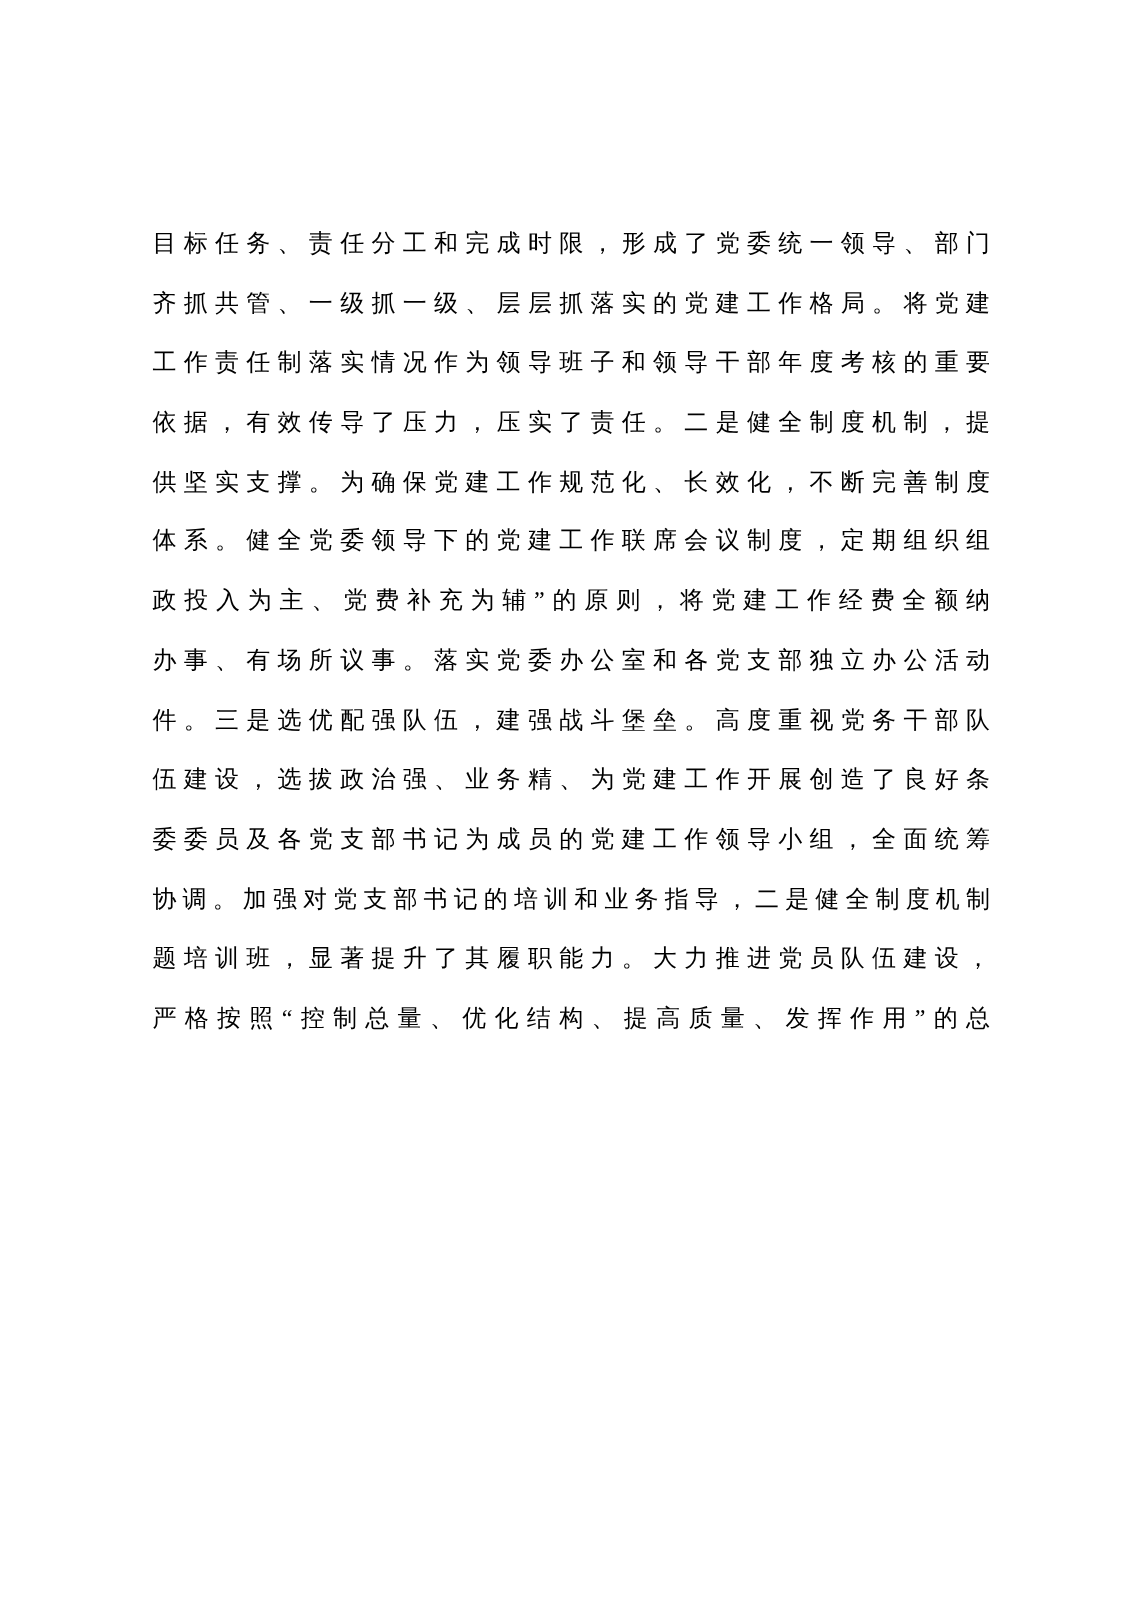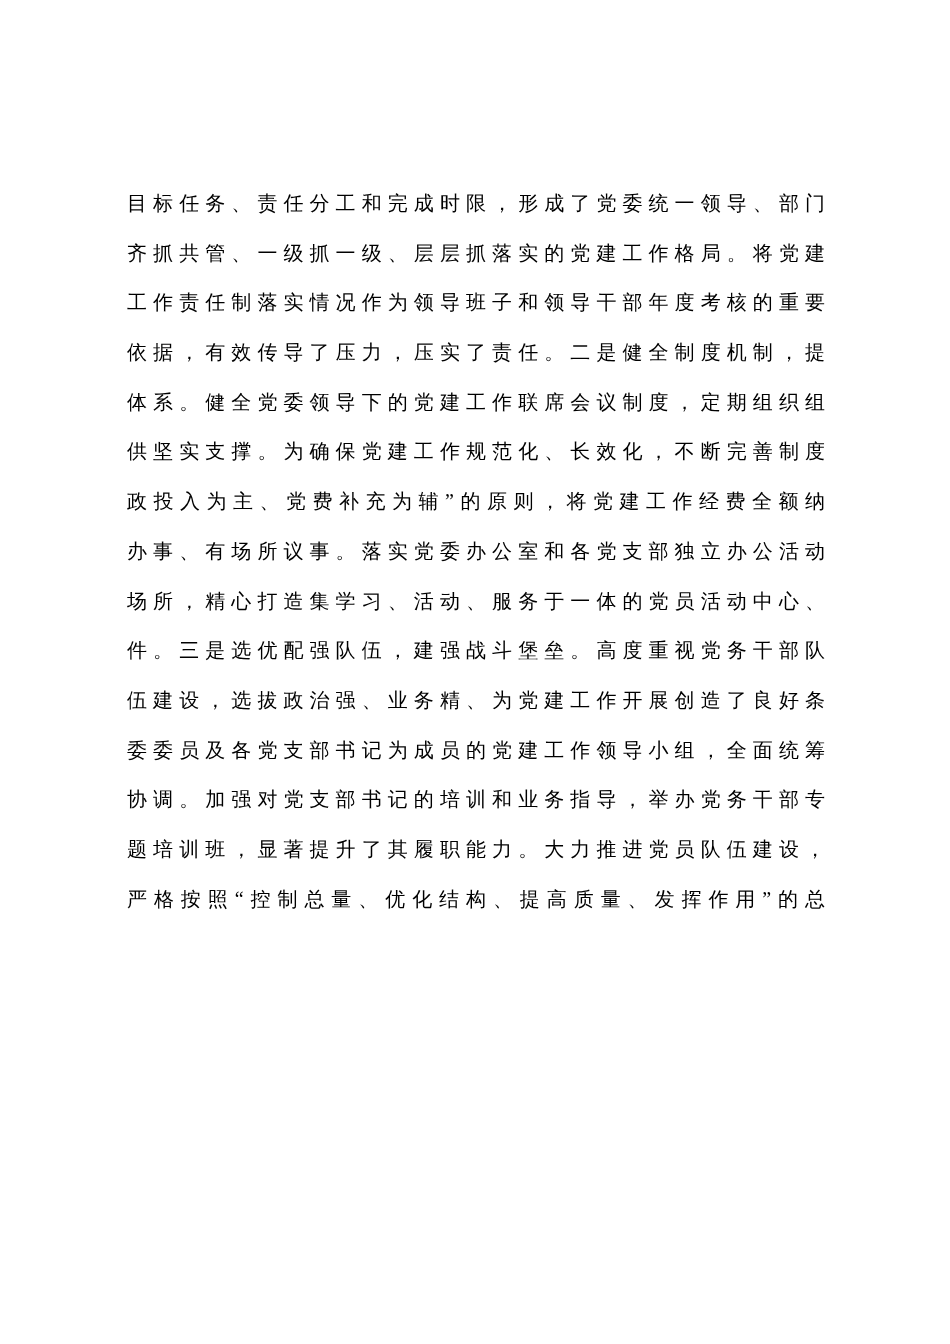--- a/index.html
+++ b/index.html
@@ -38,25 +38,24 @@
 </style>
 </head>
 <body>
 
 <div class="page">
   <div class="text-block">
     <div class="line">目标任务、责任分工和完成时限，形成了党委统一领导、部门</div>
     <div class="line">齐抓共管、一级抓一级、层层抓落实的党建工作格局。将党建</div>
     <div class="line">工作责任制落实情况作为领导班子和领导干部年度考核的重要</div>
     <div class="line">依据，有效传导了压力，压实了责任。二是健全制度机制，提</div>
+    <div class="line">供坚实支撑。为确保党建工作规范化、长效化，不断完善制度</div>
     <div class="line">体系。健全党委领导下的党建工作联席会议制度，定期组织组</div>
-    <div class="line">供坚实支撑。为确保党建工作规范化、长效化，不断完善制度</div>
     <div class="line">政投入为主、党费补充为辅”的原则，将党建工作经费全额纳</div>
     <div class="line">办事、有场所议事。落实党委办公室和各党支部独立办公活动</div>
-    <div class="line">场所，精心打造集学习、活动、服务于一体的党员活动中心、</div>
     <div class="line">件。三是选优配强队伍，建强战斗堡垒。高度重视党务干部队</div>
     <div class="line">伍建设，选拔政治强、业务精、为党建工作开展创造了良好条</div>
     <div class="line">委委员及各党支部书记为成员的党建工作领导小组，全面统筹</div>
-    <div class="line">协调。加强对党支部书记的培训和业务指导，举办党务干部专</div>
+    <div class="line">协调。加强对党支部书记的培训和业务指导，二是健全制度机制</div>
     <div class="line">题培训班，显著提升了其履职能力。大力推进党员队伍建设，</div>
     <div class="line">严格按照“控制总量、优化结构、提高质量、发挥作用”的总</div>
   </div>
 </div>
 
 </body></html>

